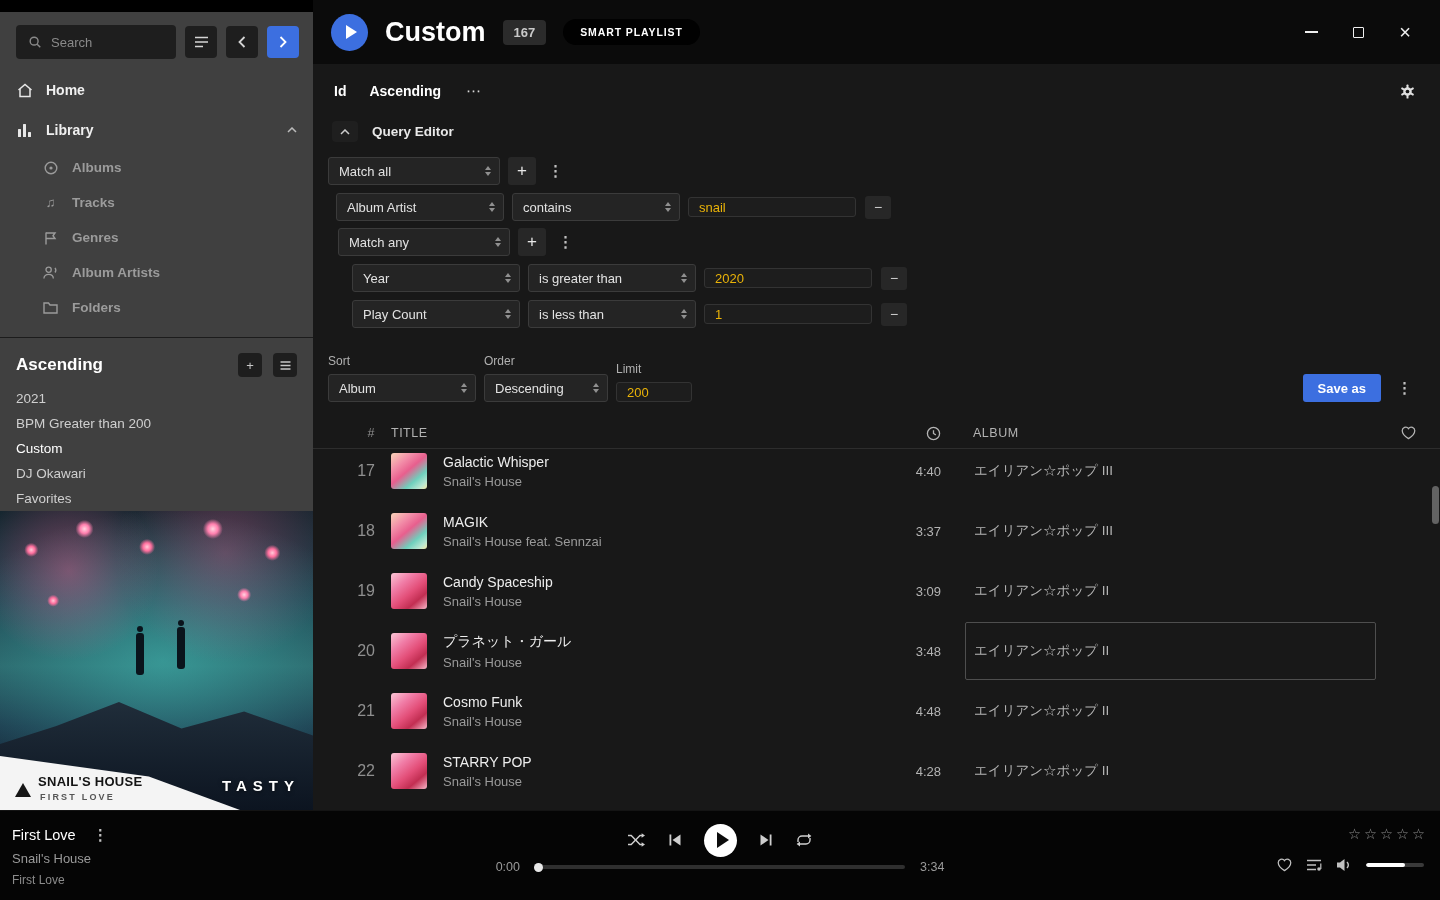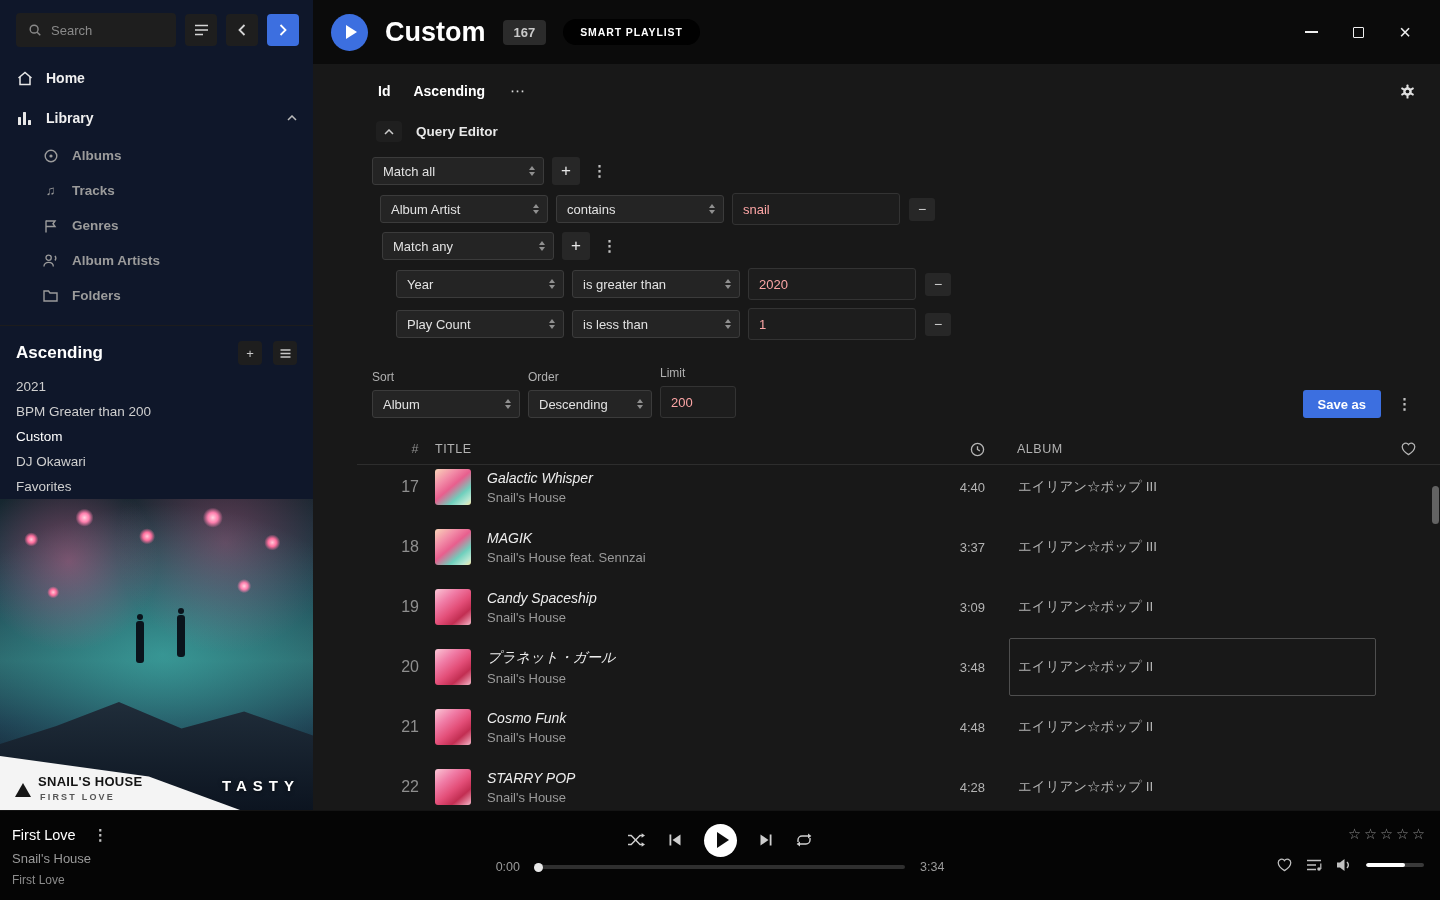--- a/index.html
+++ b/index.html
@@ -3,21 +3,21 @@
 <meta charset="utf-8">
 <style>
   :root { --accent:#3c6fe0; }
   * { box-sizing:border-box; margin:0; padding:0; }
   html,body { width:1440px; height:900px; background:#000; overflow:hidden; }
   body { font-family:"Liberation Sans", sans-serif; }
   .app { width:1440px; height:900px; display:flex; flex-direction:column; }
   .top { display:flex; height:810px; }
 
   
-  .sidebar { width:313px; flex:0 0 313px; background:#0f172a; display:flex; flex-direction:column; }
+  .sidebar { width:313px; flex:0 0 313px; background:#404040; display:flex; flex-direction:column;margin-top:12px; }
   .sidebar-top { display:flex; align-items:center; gap:9px; padding:13px 13px 11px 16px; }
   .search-box { width:160px; height:34px; background:#1e1e1e; border-radius:4px; display:flex; align-items:center; gap:8px; padding:0 10px; }
   .search-box input { flex:1; min-width:0; background:transparent; border:0; outline:0; color:#ddd; font-size:13px; font-family:inherit; }
   .search-box input::placeholder { color:#8a8a8a; }
   .icon-btn { width:32px; height:32px; border-radius:4px; background:#1e1e1e; border:0; display:flex; align-items:center; justify-content:center; cursor:pointer; }
   .icon-btn.accent { background:var(--accent); }
   .nav-item { height:40px; display:flex; align-items:center; gap:13px; padding:0 16px; color:#f0f0f0; font-size:14px; font-weight:700; cursor:pointer; }
   .nav-item .chev { margin-left:auto; display:flex; }
   .ic { width:17px; display:flex; justify-content:center; align-items:center; }
   .note-glyph { font-size:13px; color:#9b9b9b; }
@@ -66,21 +66,21 @@
   .play-circle::after { content:""; position:absolute; left:15px; top:11px; border-left:11px solid #fff; border-top:7.5px solid transparent; border-bottom:7.5px solid transparent; }
   .page-title { color:#fff; font-size:27px; font-weight:800; }
   .count-badge { background:#2b2b2b; color:#c9c9c9; font-size:13px; font-weight:700; padding:5px 11px; border-radius:4px; }
   .type-badge { background:#010101; color:#fff; font-size:10.5px; font-weight:800; letter-spacing:0.9px; padding:7px 17px; border-radius:14px; }
   .win-controls { margin-left:auto; display:flex; align-items:center; gap:31px; padding-right:13px; }
   .win-btn { width:16px; height:16px; display:flex; align-items:center; justify-content:center; cursor:pointer; color:#efefef; }
   .win-min { width:13px; height:2px; background:#efefef; }
   .win-max { width:11px; height:11px; border:1.5px solid #efefef; border-radius:1px; }
   .win-close { font-size:20px; line-height:1; }
 
-  .content { flex:1; overflow:hidden; display:flex; flex-direction:column;padding-left:44px; }
+  .content { flex:1; overflow:hidden; display:flex; flex-direction:column; }
   .idrow { display:flex; align-items:center; padding:18px 24px 0 21px; }
   .idrow .sortby, .idrow .dir { color:#fff; font-size:14px; font-weight:700; cursor:pointer; }
   .idrow .dir { margin-left:23px; }
   .idrow .more { color:#d8d8d8; font-size:15px; margin-left:25px; cursor:pointer; letter-spacing:1px; }
   .idrow .gear { margin-left:auto; cursor:pointer; display:flex; }
 
   .qe-head { display:flex; align-items:center; gap:14px; margin:21px 0 0 19px; }
   .qe-toggle { width:26px; height:21px; background:#1f1f1f; border-radius:4px; border:0; display:flex; align-items:center; justify-content:center; cursor:pointer; }
   .qe-title { color:#e8e8e8; font-size:13.5px; font-weight:600; }
   .qe { padding-left:15px; }
@@ -89,21 +89,21 @@
   .r0 { margin-left:8px; }
   .g1 { margin-top:7px; margin-left:10px; }
   .r1, .r2 { margin-left:24px; }
 
   .select { height:28px; background:#242424; border:1px solid #3b3b3b; border-radius:3px; display:flex; align-items:center; justify-content:space-between; gap:8px; padding:0 8px 0 10px; color:#e2e2e2; font-size:13px; cursor:pointer; }
   .w172{width:172px;} .w168{width:168px;} .w148{width:148px;} .w124{width:124px;} .w76{width:76px;}
   .spin { display:flex; flex-direction:column; align-items:center; gap:2px; }
   .spin i { width:0; height:0; border-left:3.5px solid transparent; border-right:3.5px solid transparent; }
   .spin .u { border-bottom:4px solid #909090; }
   .spin .d { border-top:4px solid #909090; }
-  .text-input { height:32px; background:#1d1d1d; border:1px solid #333; border-radius:3px; color:#fca5a5; font-size:13px; padding:0 10px; outline:none; font-family:inherit; }
+  .text-input { height:20px; background:#1d1d1d; border:1px solid #333; border-radius:3px; color:#eab308; font-size:13px; padding:0 10px; outline:none; font-family:inherit; }
   .plus-btn { width:28px; height:28px; background:#272727; border:0; border-radius:3px; color:#e8e8e8; font-size:17px; display:flex; align-items:center; justify-content:center; cursor:pointer; }
   .minus-btn { width:26px; height:23px; background:#272727; border:0; border-radius:3px; color:#cfcfcf; font-size:14px; display:flex; align-items:center; justify-content:center; cursor:pointer; margin-left:1px; }
   .kebab { color:#c0c0c0; font-size:15px; font-weight:700; padding:0 4px; cursor:pointer; }
 
   .sol { display:flex; align-items:flex-end; padding:26px 24px 0 15px; }
   .sol .field { display:flex; flex-direction:column; gap:6px; }
   .sol .field + .field { margin-left:8px; }
   .sol label { color:#b0b0b0; font-size:12px; }
   .spacer { flex:1; }
   .save-btn { height:28px; padding:0 15px; background:var(--accent); color:#fff; border:0; border-radius:3px; font-size:13px; font-weight:700; cursor:pointer; font-family:inherit; }
@@ -116,21 +116,21 @@
   .c-album { flex:1; margin-left:24px; padding-left:8px; display:flex; align-items:center; }
   .c-heart { width:40px; flex:0 0 40px; display:flex; justify-content:flex-end; align-items:center; }
 
   .tbody { flex:1; overflow:hidden; }
   .trow { display:flex; align-items:center; height:60px; padding-right:24px; cursor:pointer; }
   .tbody .trow:first-child { margin-top:-8px; }
   .c-art { width:36px; height:36px; flex:0 0 36px; margin-left:16px; border-radius:3px; }
   .art-a { background:linear-gradient(140deg,#f9d3b8 0%,#f28da8 28%,#e85f8e 48%,#6fd0bd 72%,#b7e6d2 88%,#f3e9a8 100%); }
   .art-b { background:linear-gradient(140deg,#fbc6d6 0%,#f07ca6 30%,#e34e78 55%,#c22e52 75%,#f6b6c8 100%); }
   .c-title { width:438px; flex:0 0 438px; margin-left:16px; }
-  .c-title .t1 { color:#ededed; font-size:14px;font-style:italic; }
+  .c-title .t1 { color:#ededed; font-size:14px; }
   .c-title .t2 { color:#9a9a9a; font-size:13px; margin-top:4px; }
   .trow .c-dur { color:#b3b3b3; font-size:13px; }
   .trow .c-album { color:#b3b3b3; font-size:13.5px; height:58px; border:1px solid transparent; border-radius:2px; }
   .trow .c-album.focused { border-color:#4e4e4e; }
   .vscroll { position:absolute; right:1px; top:486px; width:7px; height:38px; border-radius:3.5px; background:#636363; cursor:pointer; }
 
   
   .player { height:90px; flex:0 0 90px; background:#050505; position:relative; border-top:1px solid #141414; }
   .np { position:absolute; left:12px; top:15px; }
   .np-row { display:flex; align-items:center; gap:13px; }

